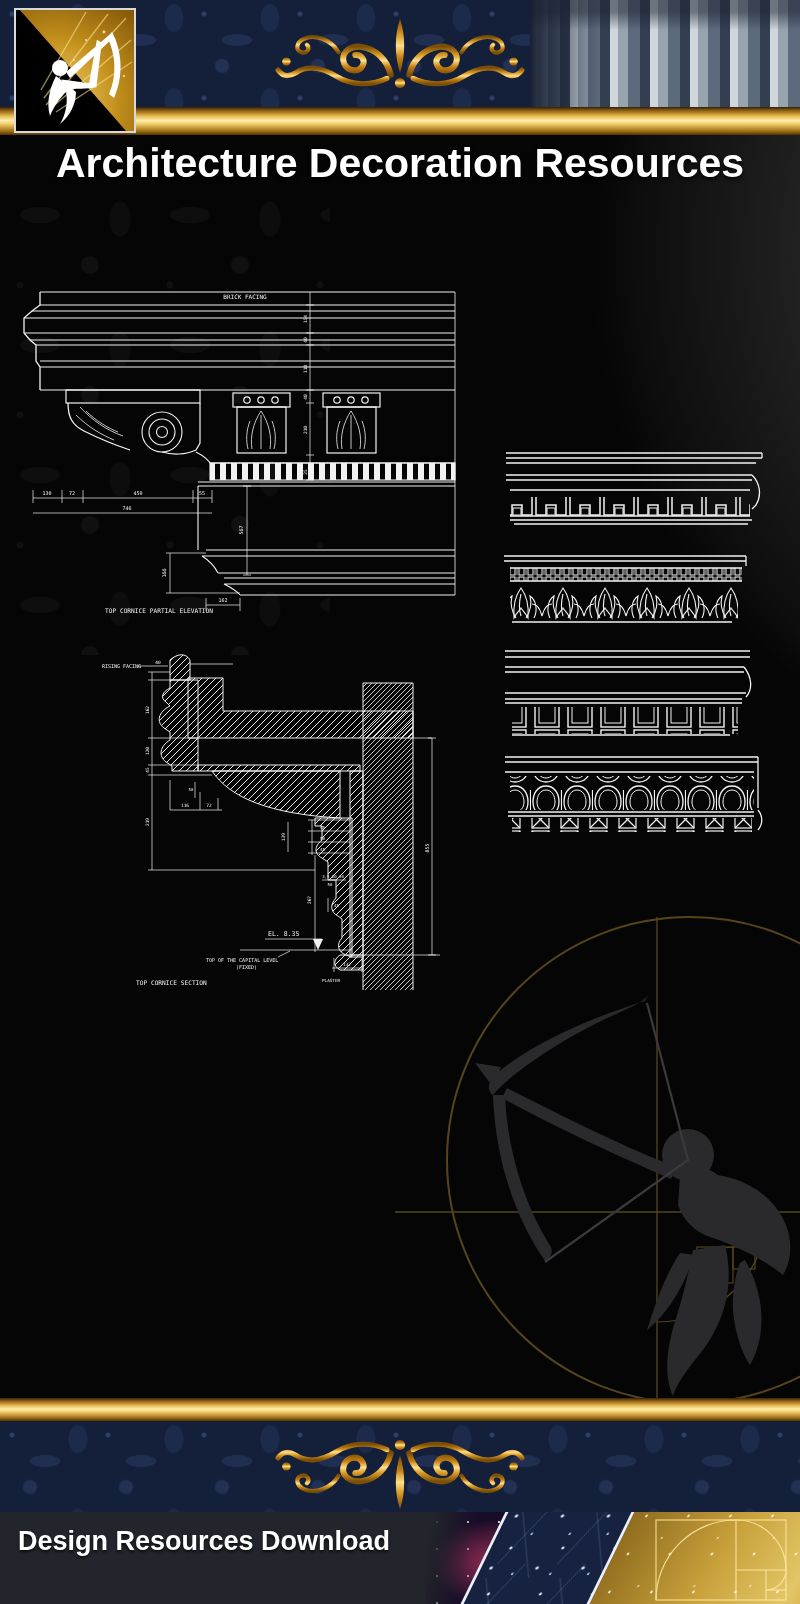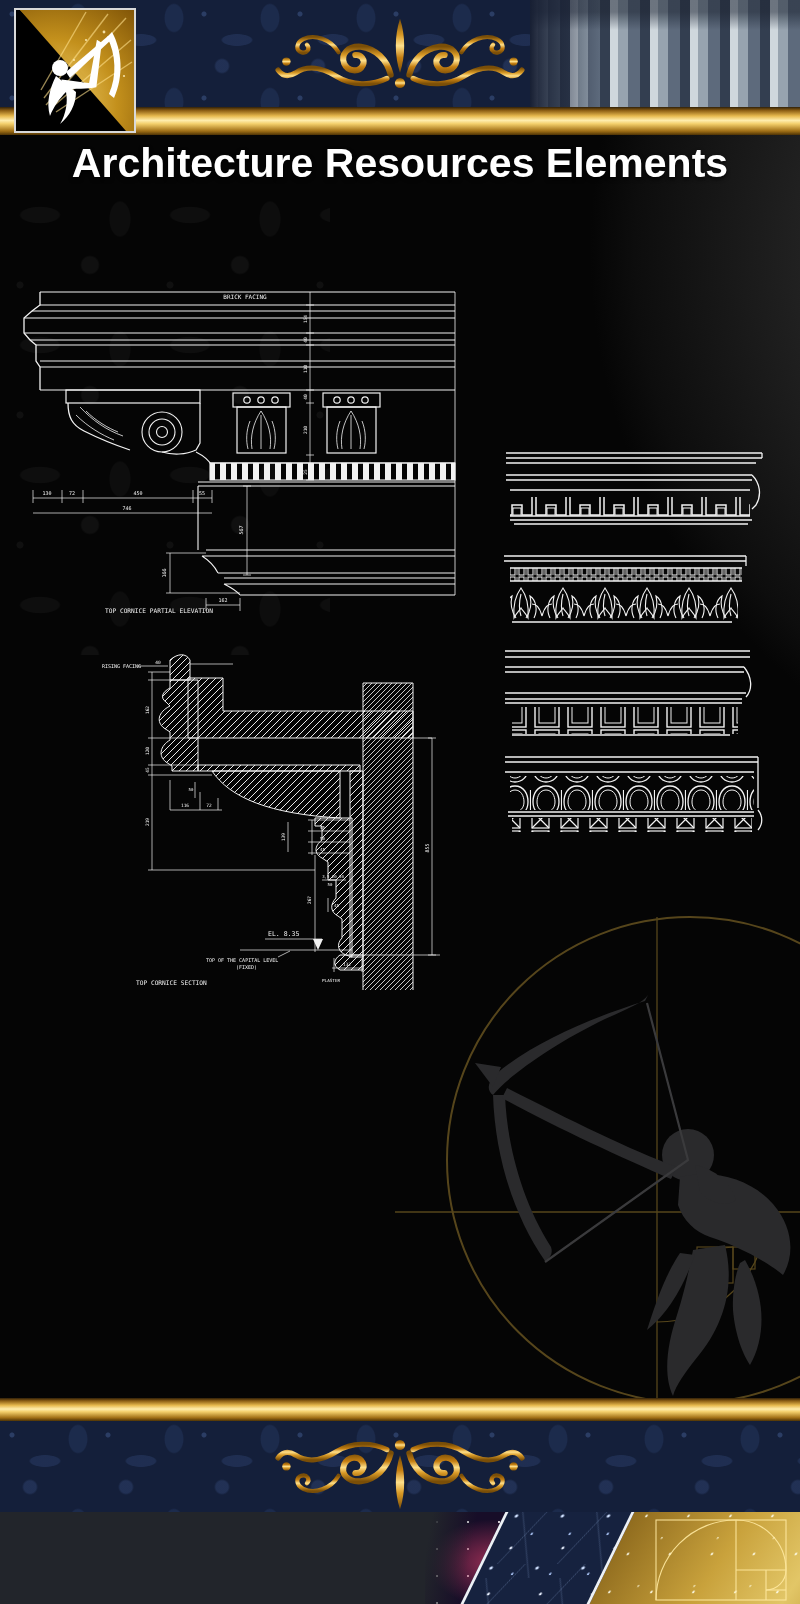--- a/index.html
+++ b/index.html
@@ -196,21 +196,21 @@
         <path d="M96,22 C106,40 108,66 98,88 L93,84 C101,66 100,44 91,27 Z"></path>
         <path d="M40,66 C34,78 30,92 34,106 C38,96 44,88 50,82 C52,92 50,104 44,114 C54,106 60,94 60,82 Z"></path>
         <path d="M50,62 L92,26 L95,30 L54,68 Z"></path>
       </g>
     </svg>
   </div>
 
   <div class="gray-sweep"></div>
   <div class="damask-faint"></div>
   <div class="title-band">
-    <h1>Architecture Resources Elements</h1>
+    <h1>Architecture Decoration Resources</h1>
   </div>
 
   <svg class="cad" style="left:10px;top:285px" width="450" height="332" viewBox="0 0 450 332">
     <g stroke="#f2f2f2" stroke-width="1.1" fill="none">
       <path d="M30,7 H445 M30,20 H445 M22,26 H445 M14,33 H445 M14,48 H445 M20,55 H445 M26,60 H445 M30,76 H445 M30,82 H445 M30,105 H445"></path>
       <path d="M30,7 V20 L22,26 L14,33 V48 L20,55 L26,60 V76 L30,82 V105" stroke-width="1.3"></path>
       <path d="M445,7 V310" stroke-width="0.8"></path>
 
       <rect x="56" y="105" width="134" height="13" stroke-width="1.2"></rect>
       <path d="M58,118 C58,132 62,140 74,146 C92,155 108,161 120,165" stroke-width="1.3"></path>
@@ -411,15 +411,16 @@
         <g stroke="#ffe9a0" fill="none" stroke-width="1.1" opacity="0.9">
           <rect x="12" y="6" width="130" height="80"></rect>
           <line x1="92" y1="6" x2="92" y2="86"></line>
           <line x1="92" y1="56" x2="142" y2="56"></line>
           <line x1="122" y1="56" x2="122" y2="86"></line>
           <line x1="122" y1="76" x2="142" y2="76"></line>
           <path d="M12,86 A80,80 0 0 1 92,6 A50,50 0 0 1 142,56 A20,20 0 0 1 122,76"></path>
         </g>
       </svg>
     </div>
+    <div class="strip-heading">Design Resources Download</div>
   </div>
 
 </div>
 
 </body></html>

